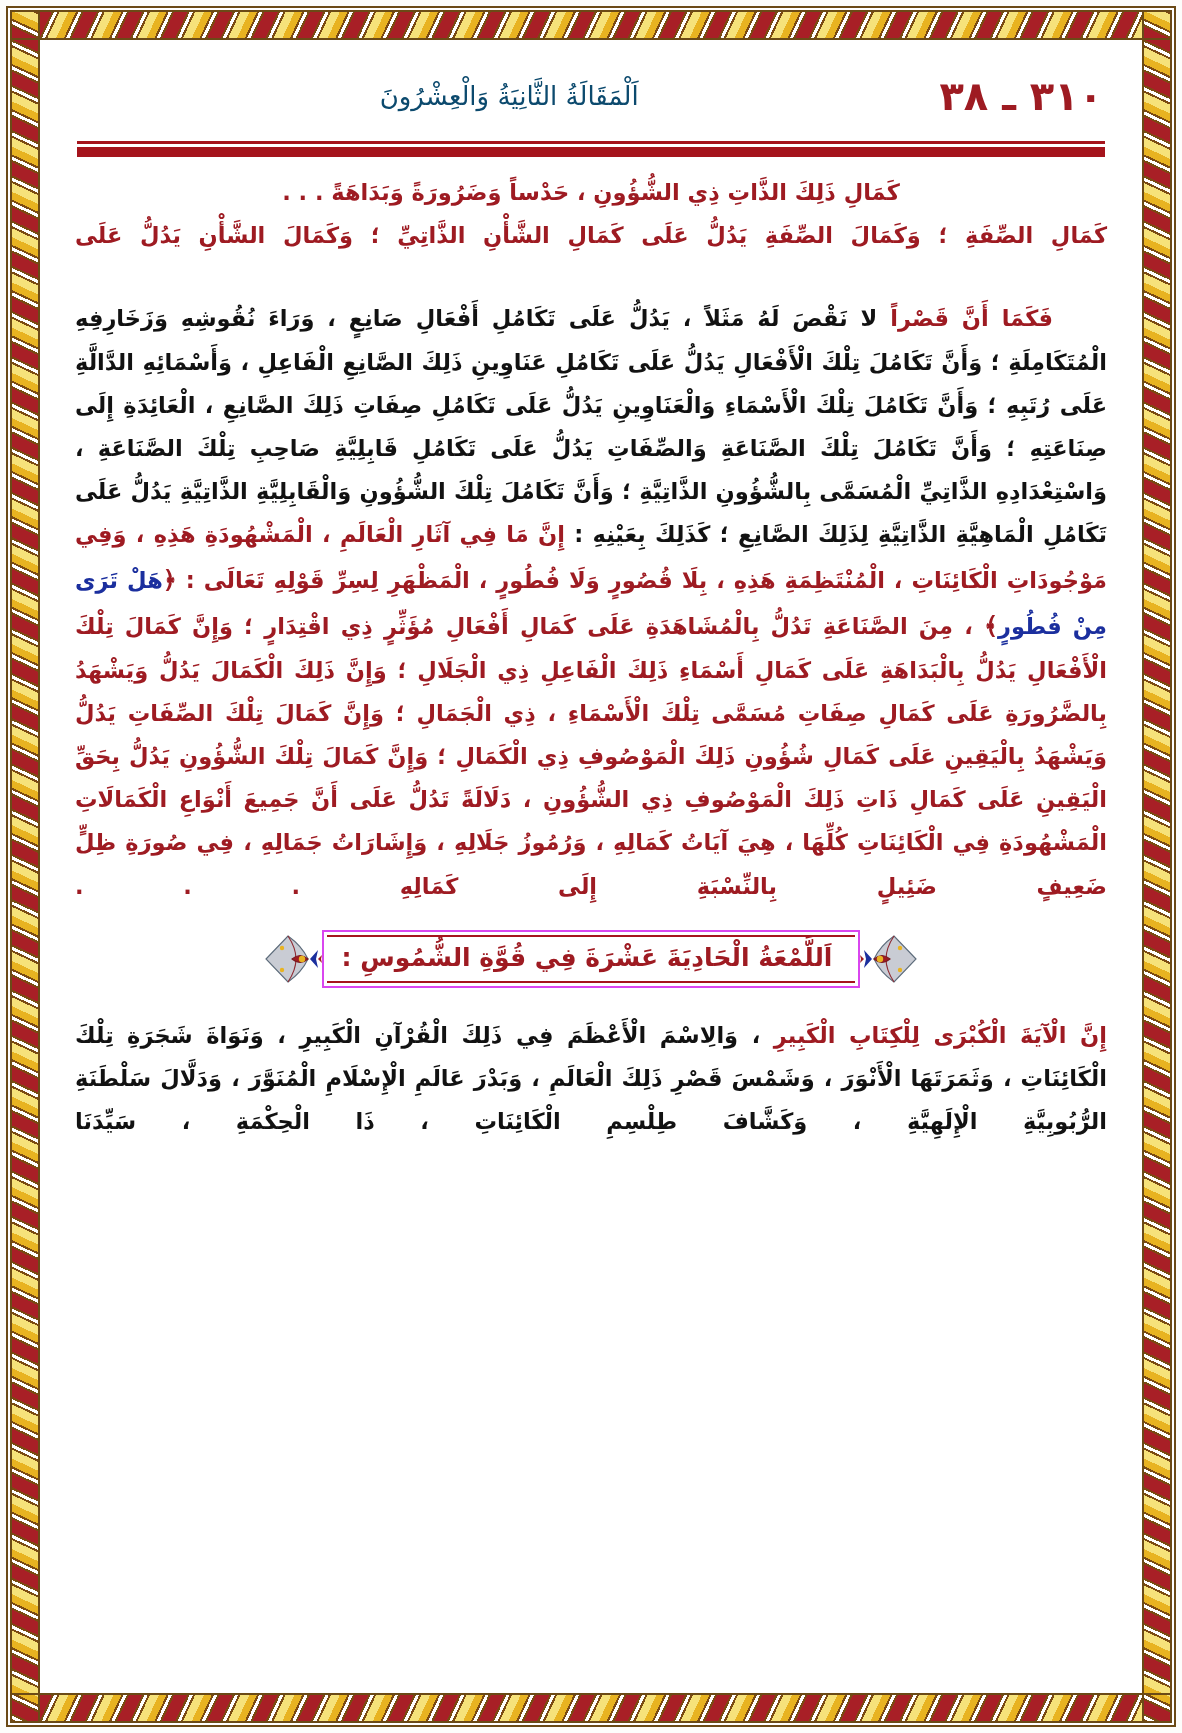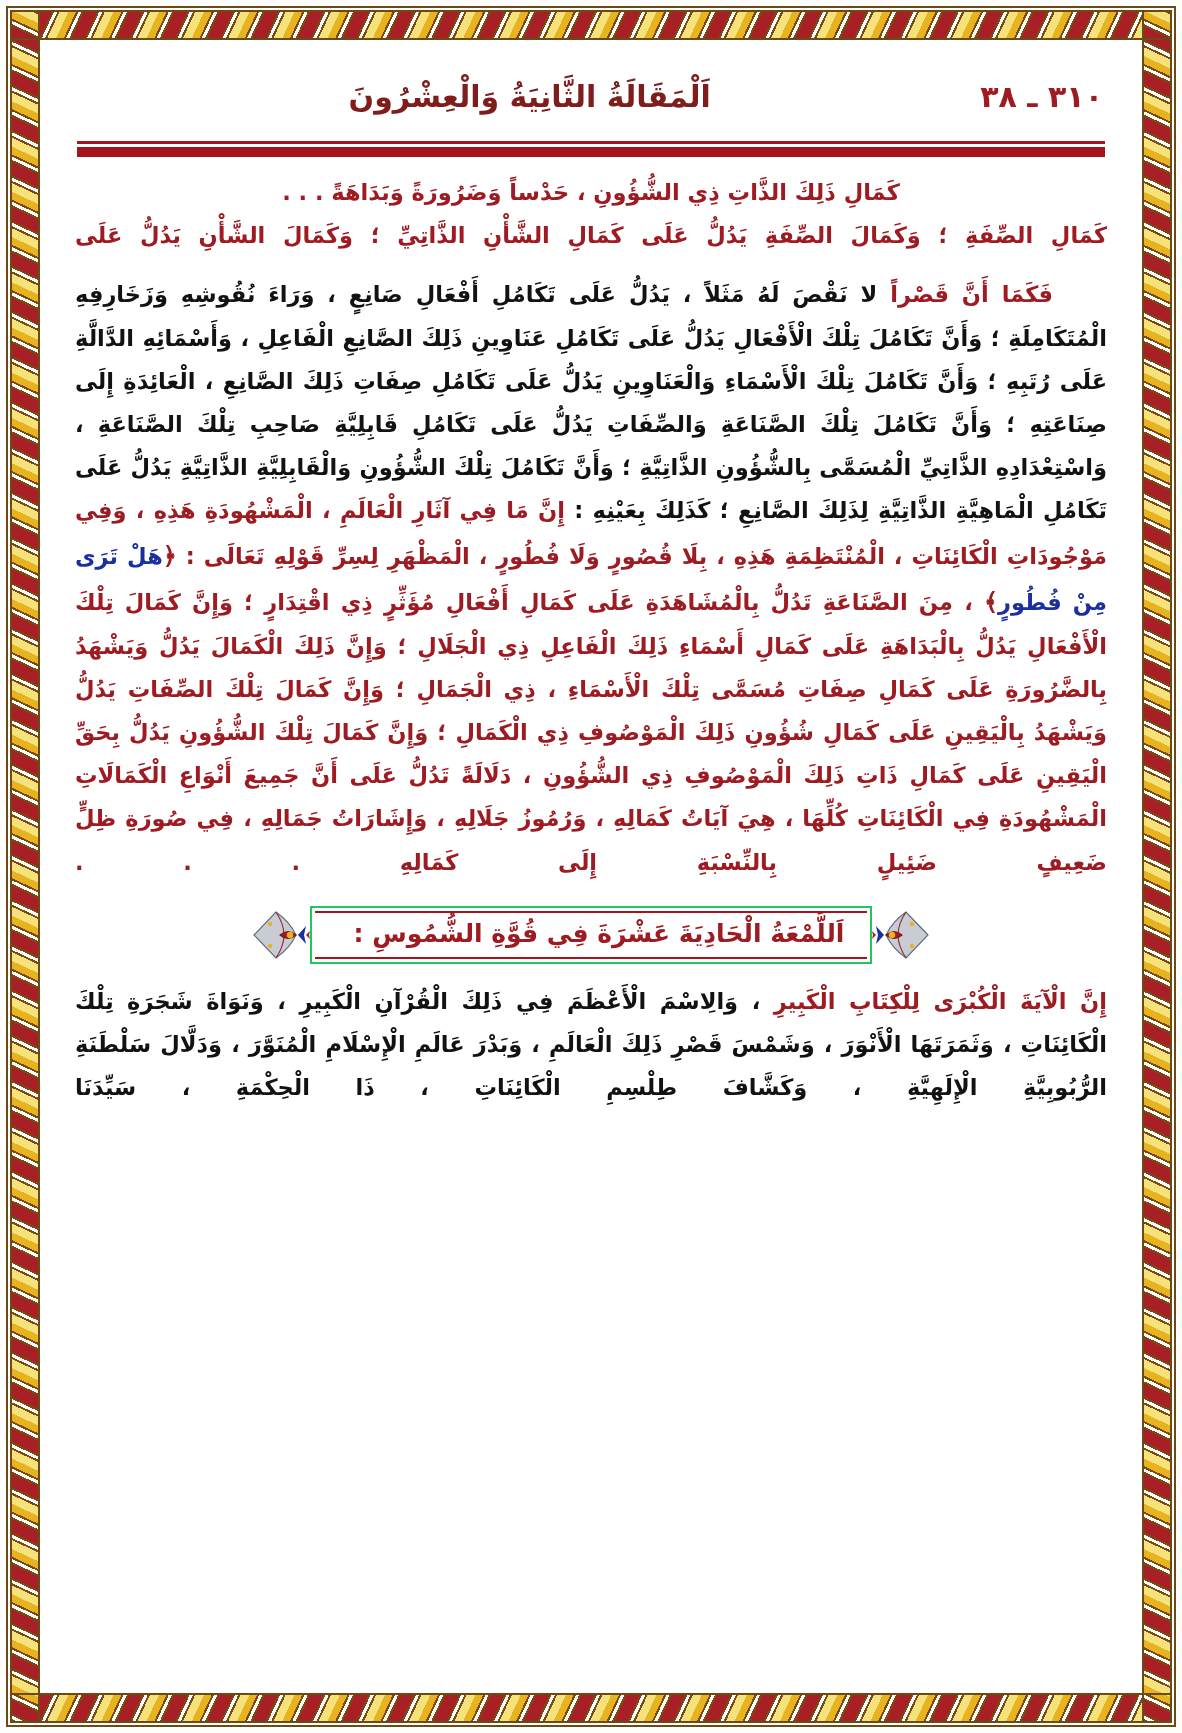--- a/index.html
+++ b/index.html
@@ -89,29 +89,29 @@
   .header{
     position:relative;
     height:92px;
     display:flex;
     align-items:center;
     justify-content:space-between;
     padding:18px 38px 0 38px;
     box-sizing:border-box;
   }
   .hdr-title{
-    color:#7f1d1d;
-    font-size:30px;
-    font-weight:bold;
+    color:#0c4a6e;
+    font-size:26px;
+    font-weight:normal;
     letter-spacing:.5px;
     white-space:nowrap;
   }
   .hdr-page{
     color:#9e1b22;
-    font-size:30px;
+    font-size:40px;
     font-weight:bold;
     direction:ltr;
     white-space:nowrap;
   }
   .hdr-spacer{flex:1;}
 
   
   .hdr-rules{
     margin:8px 36px 0 36px;
   }
@@ -128,21 +128,21 @@
     margin:0 0 0 0;
     text-align:justify;
     text-align-last:center;
     line-height:1.92;
     font-size:22.5px;
     font-weight:bold;
     direction:rtl;
     unicode-bidi:isolate;
   }
   p.red{color:#9e1b22;}
-  p.black{color:#121212;}
+  p.black{color:#121212;margin-top:24px;}
   p.para.justify-last{text-align-last:justify;}
   .ind{display:inline-block;width:54px;}
 
   .red-run{color:#9e1b22;}
   .black-run{color:#121212;}
   .blue-run{color:#1b2f9e;}
   .orn-brk{color:#9e1b22;font-size:24px;}
 
   .p-gap{height:16px;}
 
@@ -152,23 +152,23 @@
     align-items:center;
     justify-content:center;
     margin:20px 0 14px 0;
   }
   .orn-side{
     width:58px;height:62px;
     flex:0 0 auto;
   }
   .orn-box{
     position:relative;
-    border:2px solid #22c55e;
-    background:#ffffff;
-    padding:7px 26px 9px 42px;
+    border:2px solid #d946ef;
+    background:#ffffff;
+    padding:7px 26px 9px 18px;
     box-shadow:inset 0 0 0 2px #ffffff;
   }
   .orn-box::before{
     content:"";
     position:absolute;
     left:3px;right:3px;top:3px;
     height:2px;background:#a5141c;
   }
   .orn-box::after{
     content:"";

